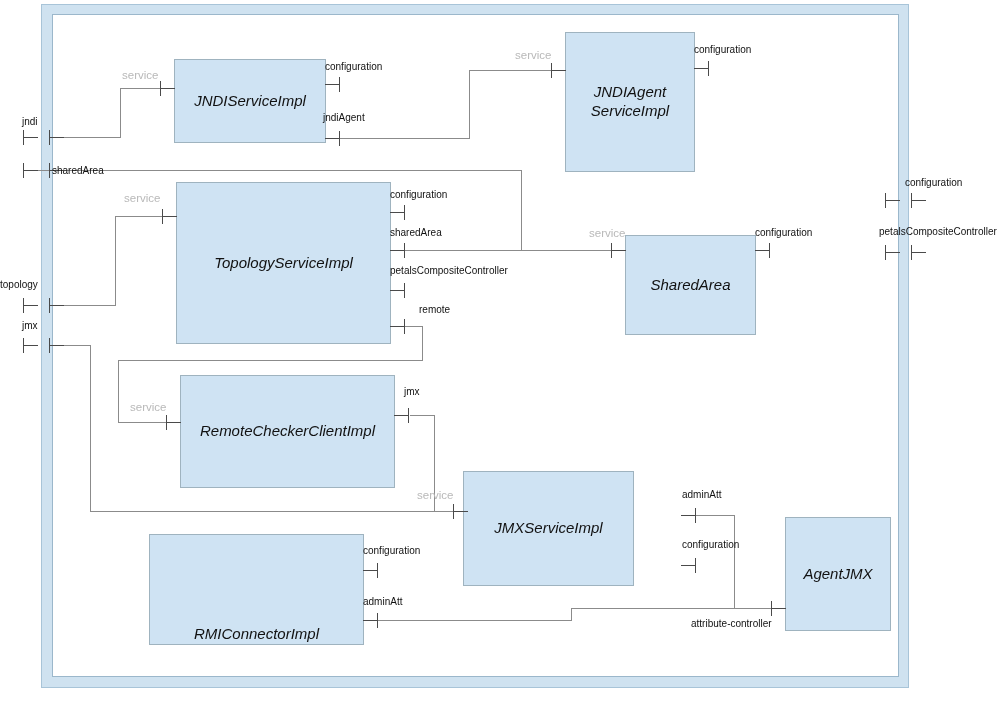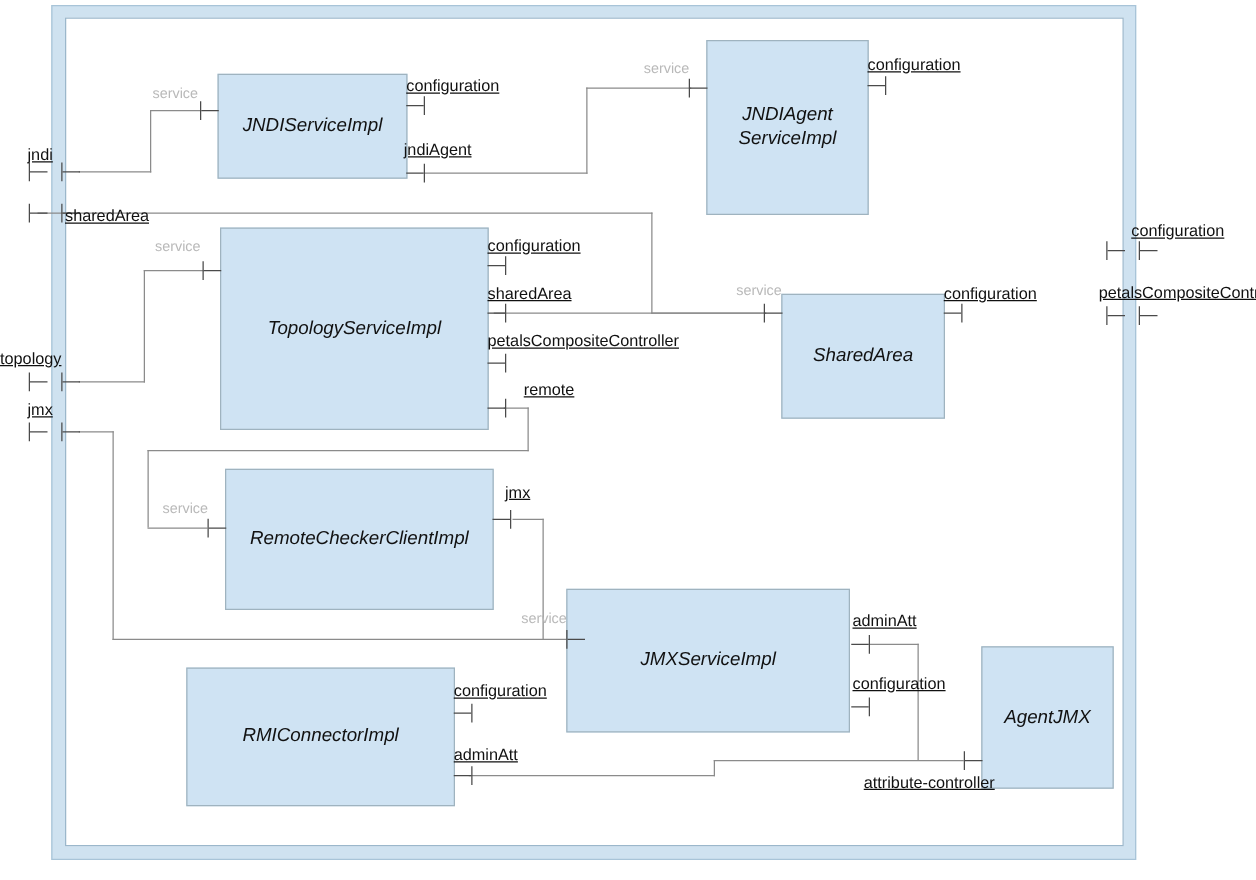--- a/index.html
+++ b/index.html
@@ -59,25 +59,24 @@
   
   .port.right .stem{left:0;top:7px;width:14px;}
   .port.right .bar{left:14px;top:0;height:15px;}
   
   .port.left .stem{left:1px;top:7px;width:14px;}
   .port.left .bar{left:0;top:0;height:15px;}
 
   
   .port-label{
     position:absolute;
-    font-size:13px;
+    font-size:10px;
     color:#111111;
     white-space:nowrap;
     line-height:1;
-    text-decoration:underline;
   }
   .wire-label{
     position:absolute;
     font-size:11.5px;
     color:#b9b9b9;
     white-space:nowrap;
     line-height:1;
   }
 </style>
 </head>
@@ -140,25 +139,25 @@
   </div>
 
   <div class="component" style="left:625px; top:235px; width:131px; height:100px;">
     <span class="component-name">SharedArea</span>
   </div>
 
   <div class="component" style="left:180px; top:375px; width:215px; height:113px;justify-content:center;">
     <span class="component-name">RemoteCheckerClientImpl</span>
   </div>
 
-  <div class="component" style="left:453px; top:471px; width:227px; height:115px;">
+  <div class="component" style="left:463px; top:471px; width:171px; height:115px;">
     <span class="component-name">JMXServiceImpl</span>
   </div>
 
-  <div class="component" style="left:149px; top:534px; width:215px; height:111px;">
+  <div class="component" style="left:149px; top:534px; width:215px; height:111px;align-items:flex-end;">
     <span class="component-name">RMIConnectorImpl</span>
   </div>
 
   <div class="component" style="left:785px; top:517px; width:106px; height:114px;">
     <span class="component-name">AgentJMX</span>
   </div>
 
   <div class="port left" style="left:23px; top:130px; width:16px; height:15px;">
     <span class="bar"></span>
       <span class="stem"></span>

